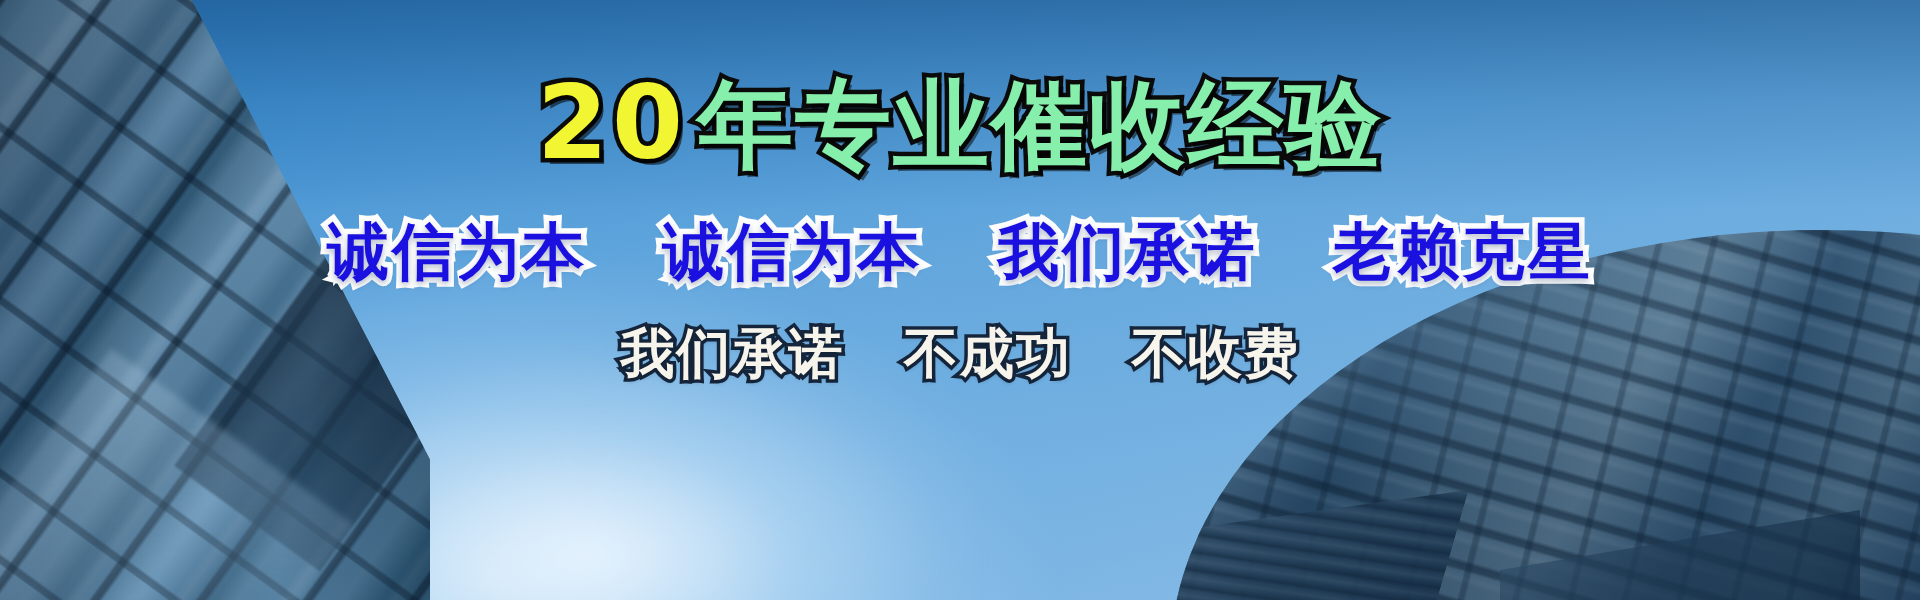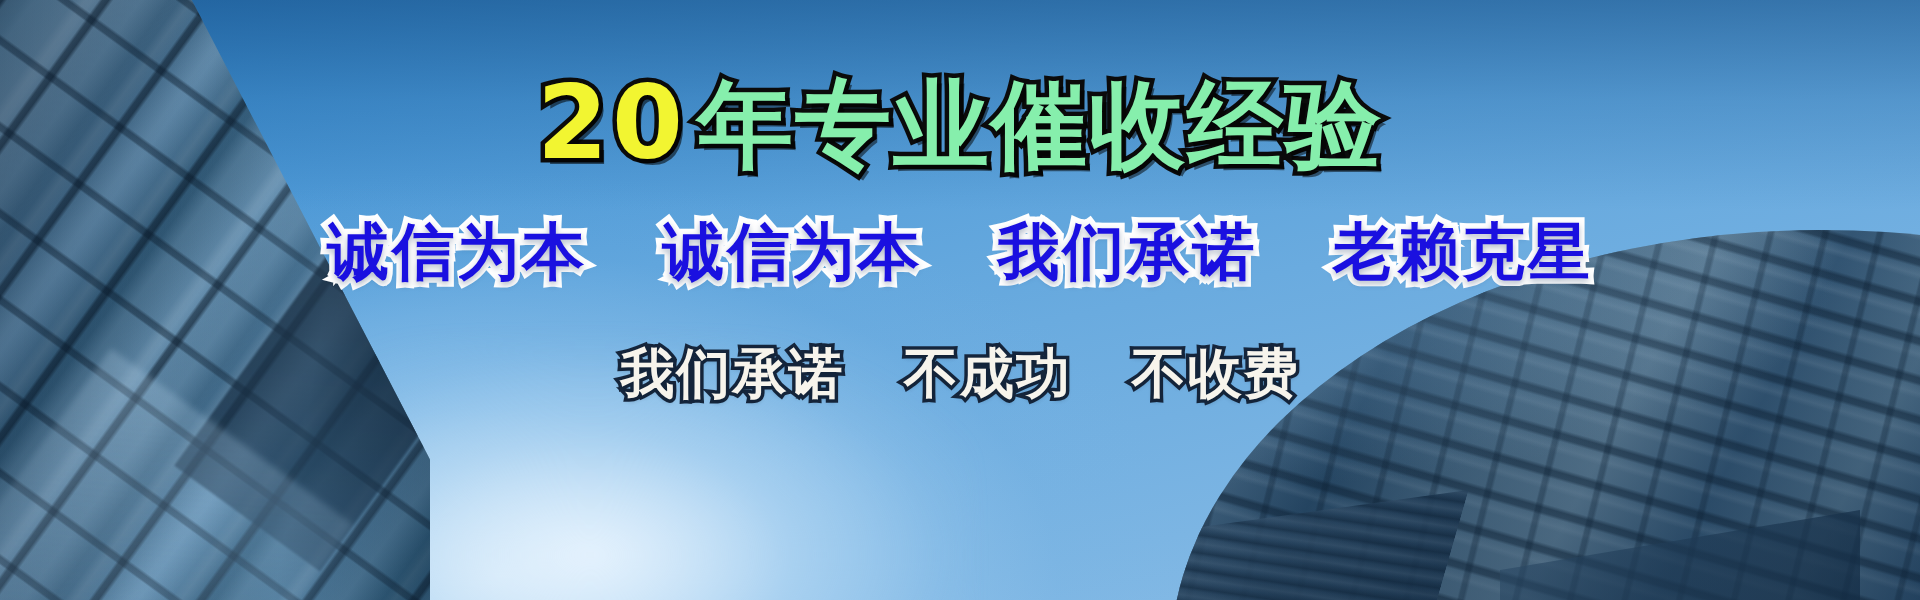--- a/index.html
+++ b/index.html
@@ -247,21 +247,21 @@
     white-space: nowrap;
     -webkit-text-stroke: 11px #ffffff;
     paint-order: stroke fill;
     text-shadow: 0 3px 6px rgba(20,50,90,0.35);
     font-family: "DejaVu Sans", "Liberation Sans", sans-serif;
   }
   .slogan .gap { display: inline-block; width: 26px; }
 
   
   .promise {
-    margin-top: 44px;
+    margin-top: 24px;
     font-size: 54px;
     font-weight: 700;
     color: #f7f4ec;
     letter-spacing: 2px;
     white-space: nowrap;
     -webkit-text-stroke: 7px #16263c;
     paint-order: stroke fill;
     text-shadow: 0 2px 5px rgba(10,28,48,0.45);
     font-family: "DejaVu Sans", "Liberation Sans", sans-serif;
   }

